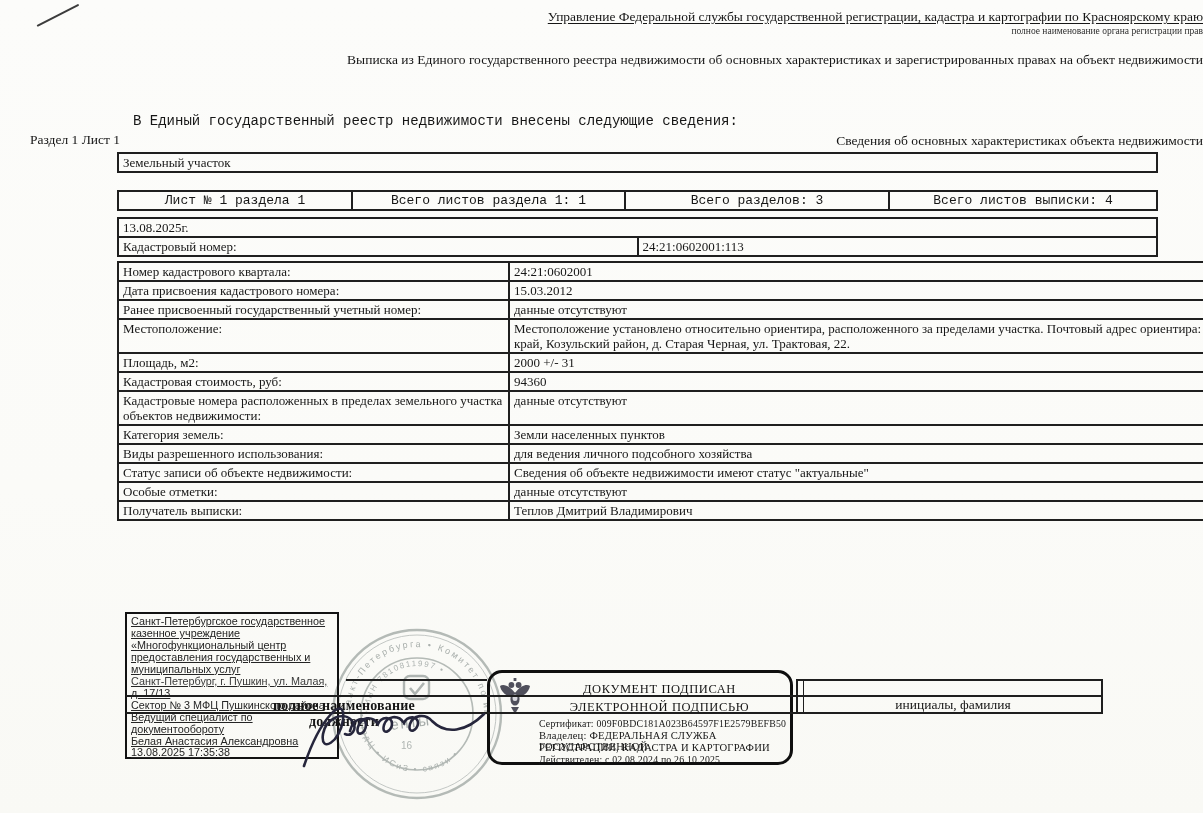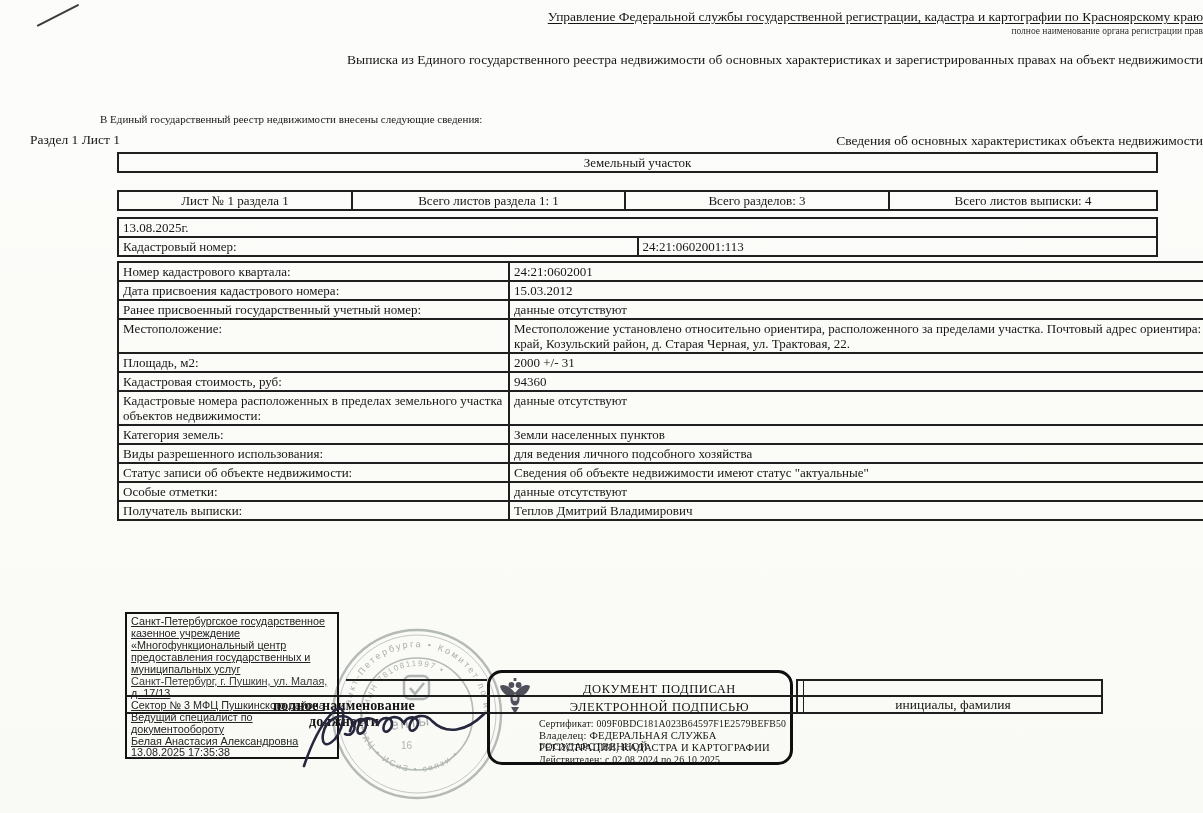--- a/index.html
+++ b/index.html
@@ -11,34 +11,34 @@
   }
   .abs { position:absolute; }
   .ctr { left:0; right:0; text-align:right; }
 
   
   #authority { top:9px; font-size:13.5px; }
   #authority span { text-decoration:underline; text-underline-offset:2px; }
   #authority-caption { top:26px; font-size:9.5px; color:#2e2e2e; }
   #doc-title { top:52px; font-size:13.5px; }
   #section-title { top:93px; font-size:13.5px;margin-top:40px; }
-  #intro { top:113px; left:100px; font-size:11px; }
+  #intro { top:113px; left:133px; font-size:14px;font-family:Liberation Mono, monospace; }
   #section-sheet { top:132px; left:0; width:1157px; font-size:13.5px;margin-left:30px; }
 
   
   #pen-mark { left:37px; top:25px; width:47px; height:2.2px; background:#3c3c3c;
               transform:rotate(-27deg); transform-origin:left center; border-radius:2px; }
 
   
   table { border-collapse:collapse; table-layout:fixed; }
   td { border:2px solid #1f1f1f; font-size:13px; line-height:15px; padding:1px 4px; vertical-align:top; }
   #object-table { left:117px; top:152px; width:1041px; }
-  #object-table td { text-align:center; height:15px; }
+  #object-table td { height:15px; }
   #sheet-table { left:117px; top:190px; width:1041px; }
-  #sheet-table td { text-align:center; height:15px; }
+  #sheet-table td { text-align:center; height:15px;font-family:Liberation Mono, monospace; }
   #record-table-a { left:117px; top:217px; width:1041px; }
   #record-table-b { left:117px; top:261px; width:1174px; }
   .col-label { width:391px; }
 
   
   #seal-svg { left:329px; top:626px; z-index:1; }
   #mfc-box {
     left:125px; top:612px; width:214px; height:147px; z-index:2;
     border:2.5px solid #121212; background:transparent;
     font-family:"Liberation Sans", sans-serif; font-size:10.8px; line-height:11.95px;

